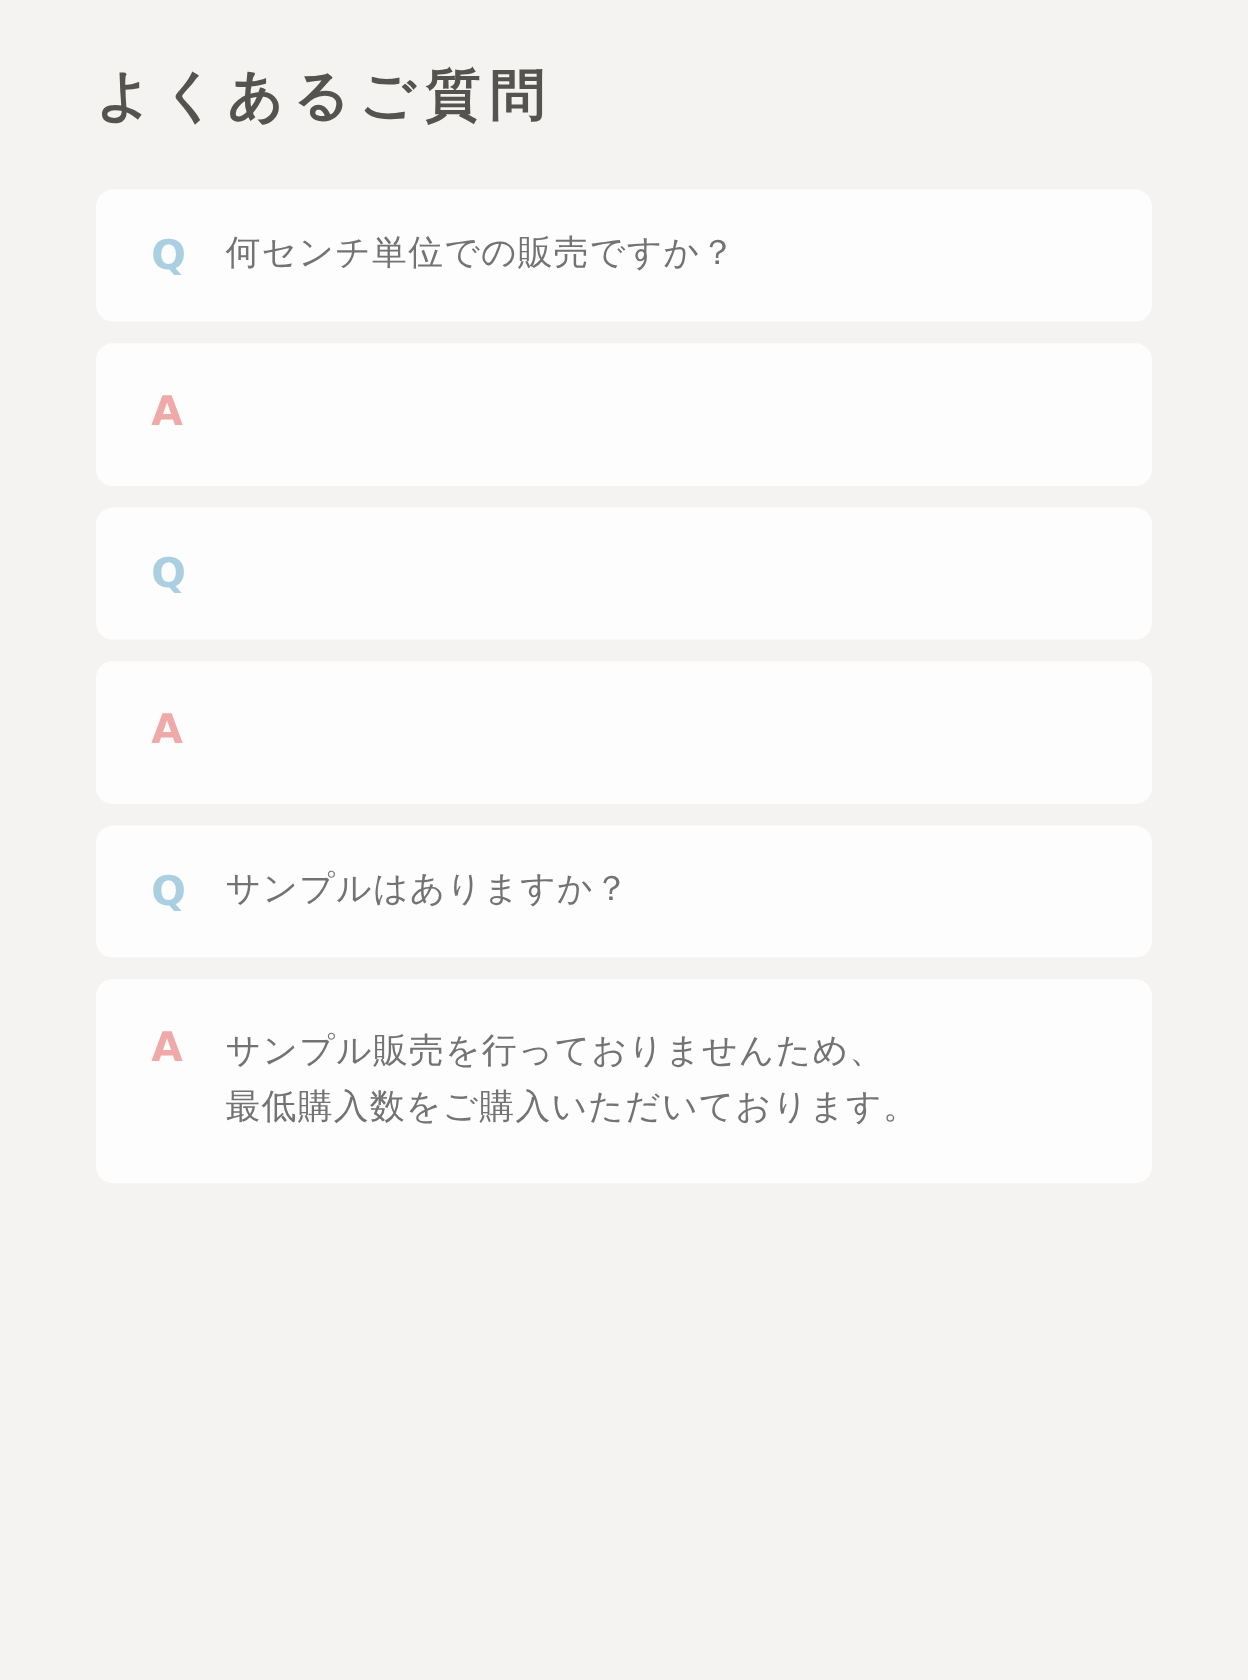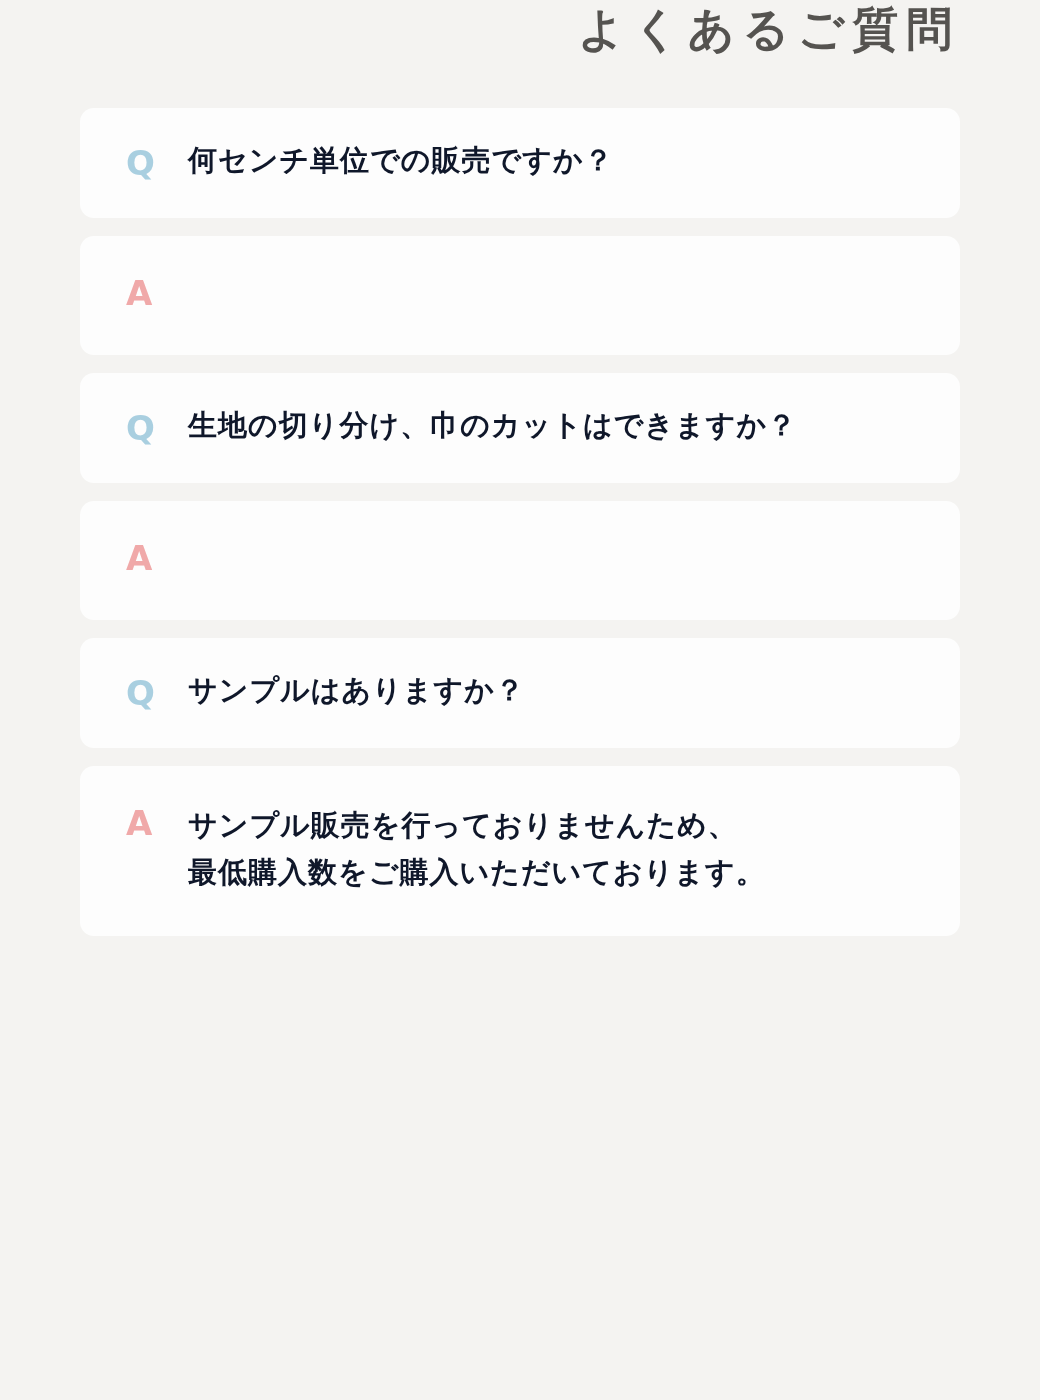--- a/index.html
+++ b/index.html
@@ -14,25 +14,26 @@
     -webkit-font-smoothing: antialiased;
   }
   .page {
     width: 1040px;
     height: 1400px;
     box-sizing: border-box;
     padding: 0 80px;
     position: relative;
   }
   .faq-title {
-    text-align: right;
+    text-align: left;
     color: #555350;
     font-size: 46px;
     font-weight: 700;
     letter-spacing: 0.17em;
+    padding-top: 50px;
     padding-bottom: 0;
     margin: 0;
     line-height: 1.3;
   }
   .faq-list {
     margin-top: 48px;
     display: flex;
     flex-direction: column;
     gap: 18px;
   }
@@ -57,27 +58,26 @@
     letter-spacing: 0.02em;
   }
   .marker.q {
     color: #a9cfe0;
   }
   .marker.a {
     color: #f0a9a9;
   }
   .faq-text {
     flex: 1 1 auto;
-    color: #0f172a;
+    color: #737373;
     font-size: 29px;
     line-height: 1.62;
     letter-spacing: 0.035em;
     white-space: pre-line;
     word-break: break-word;
-    font-weight: bold;
   }
   .faq-card.question .faq-text {
     line-height: 1.3;
   }
 </style>
 </head>
 <body>
 
 <div class="page">
 
@@ -89,21 +89,20 @@
       <div class="marker q">Q</div>
       <div class="faq-text">何センチ単位での販売ですか？</div>
     </div>
 
     <div class="faq-card answer">
       <div class="marker a">A</div>
     </div>
 
     <div class="faq-card question">
       <div class="marker q">Q</div>
-      <div class="faq-text">生地の切り分け、巾のカットはできますか？</div>
     </div>
 
     <div class="faq-card answer">
       <div class="marker a">A</div>
     </div>
 
     <div class="faq-card question">
       <div class="marker q">Q</div>
       <div class="faq-text">サンプルはありますか？</div>
     </div>

